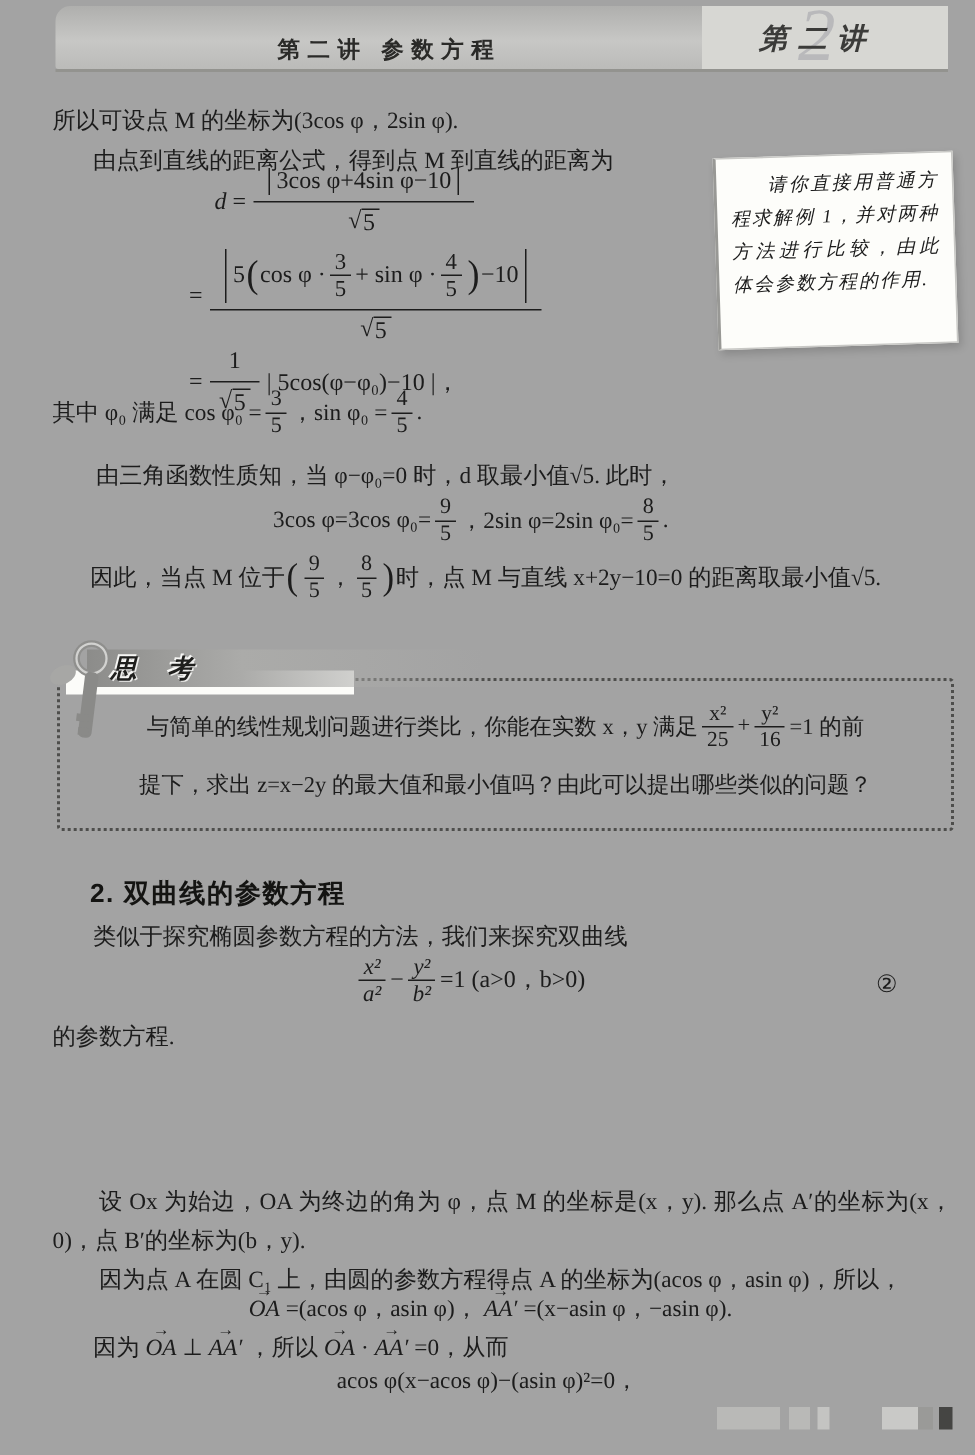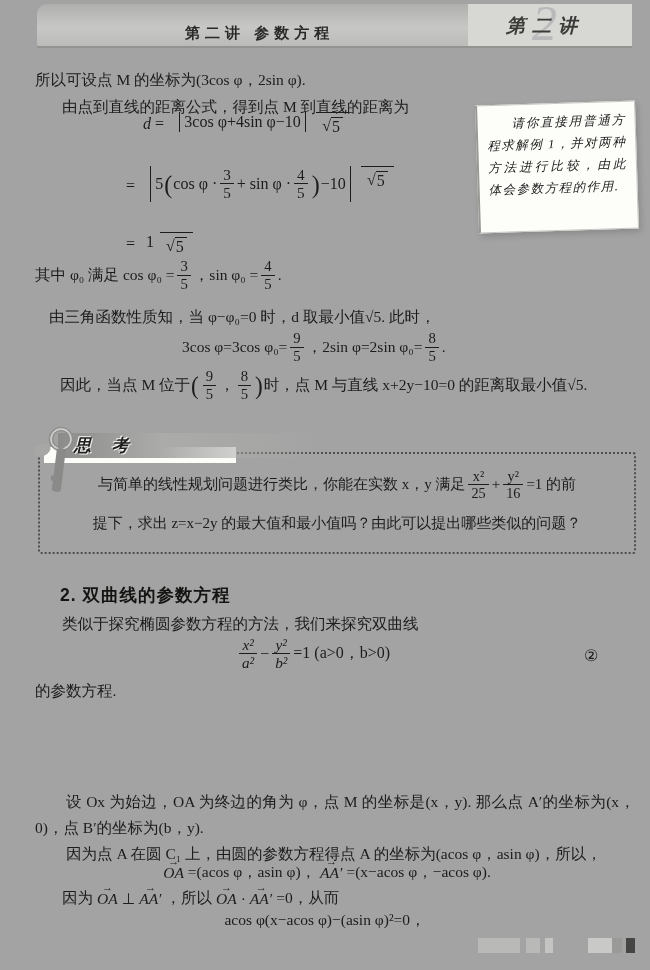--- a/index.html
+++ b/index.html
@@ -9,21 +9,21 @@
     font-family:"Liberation Serif", serif;
   }
   .line  { position:absolute; font-size:15.5px; white-space:nowrap; }
   .mrow  { position:absolute; display:flex; align-items:center; font-size:16px; white-space:nowrap; }
   .para  { position:absolute; font-size:15.5px; line-height:26px; text-align:justify; text-indent:2em; }
 
   
   .fr { display:inline-flex; flex-direction:column; text-align:center; margin:0 3px; line-height:1.15; font-size:0.95em; }
   .fr .fn { padding:0 3px; }
   .fr .fd { border-top:1px solid #1c1c1c; padding:0 3px; }
-  .bigfr { display:inline-flex; flex-direction:row; margin:0 5px; }
+  .bigfr { display:inline-flex; flex-direction:column; margin:0 5px; }
   .bigfr .bn { display:flex; align-items:center; justify-content:center; padding:0 6px 4px; }
   .bigfr .bd { border-top:1.3px solid #1c1c1c; padding:4px 6px 0; display:flex; justify-content:center; }
   .vbar { width:1.3px; background:#1c1c1c; align-self:stretch; margin:0 4px; }
   .bp { font-size:1.5em; font-weight:300; line-height:0.85; margin:0 1px; transform:scaleY(1.08); }
   .rad { display:inline-flex; align-items:flex-start; }
   .rad .rv { border-top:1.2px solid #1c1c1c; padding:0 3px 0 1px; }
   .it { font-style:italic; }
 
   
   .vec { position:relative; display:inline-block; margin:0 4px; font-style:italic; }
@@ -134,37 +134,38 @@
     <span>=</span>
     <span class="bigfr">
       <span class="bn">1</span>
       <span class="bd">
         <span class="rad">
             <span>√</span>
             <span class="rv">5</span>
           </span>
       </span>
     </span>
+    <span>| 5cos(φ−φ₀)−10 |，</span>
   </div>
 
   <div class="mrow" style="left:35px; top:258px; font-size:15.5px;">
     <span>其中 φ₀ 满足 cos φ₀ =</span>
     <span class="fr">
         <span class="fn">3</span>
         <span class="fd">5</span>
       </span>
     <span>，sin φ₀ =</span>
     <span class="fr">
         <span class="fn">4</span>
         <span class="fd">5</span>
       </span>
     <span>.</span>
   </div>
 
-  <div class="line" style="left:49px; top:307px;">由三角函数性质知，当 φ−φ₀=0 时，d 取最小值√5. 此时，</div>
+  <div class="line" style="left:64px; top:307px;">由三角函数性质知，当 φ−φ₀=0 时，d 取最小值√5. 此时，</div>
 
   <div class="mrow" style="left:182px; top:330px; font-size:15.5px;">
     <span>3cos φ=3cos φ₀=</span>
     <span class="fr">
         <span class="fn">9</span>
         <span class="fd">5</span>
       </span>
     <span>，2sin φ=2sin φ₀=</span>
     <span class="fr">
         <span class="fn">8</span>
@@ -242,21 +243,21 @@
 
   <div class="line" style="left:35px; top:681px;">的参数方程.</div>
 
   <div class="para" style="left:35px; top:789px; width:600px;">设 Ox 为始边，OA 为终边的角为 φ，点 M 的坐标是(x，y). 那么点 A′的坐标为(x，0)，点 B′的坐标为(b，y).</div>
   <div class="para" style="left:35px; top:841px; width:600px;">因为点 A 在圆 C₁ 上，由圆的参数方程得点 A 的坐标为(acos φ，asin φ)，所以，</div>
 
   <div class="mrow" style="left:35px; top:862px; width:580px; justify-content:center; font-size:15.5px;">
     <span class="vec">OA</span>
     <span>=(acos φ，asin φ)，</span>
     <span class="vec">AA′</span>
-    <span>=(x−acos φ，−acos φ).</span>
+    <span>=(x−asin φ，−asin φ).</span>
   </div>
 
   <div class="mrow" style="left:62px; top:888px; font-size:15.5px;">
     <span>因为</span>
     <span class="vec">OA</span>
     <span>⊥</span>
     <span class="vec">AA′</span>
     <span>，所以</span>
     <span class="vec">OA</span>
     <span>·</span>

